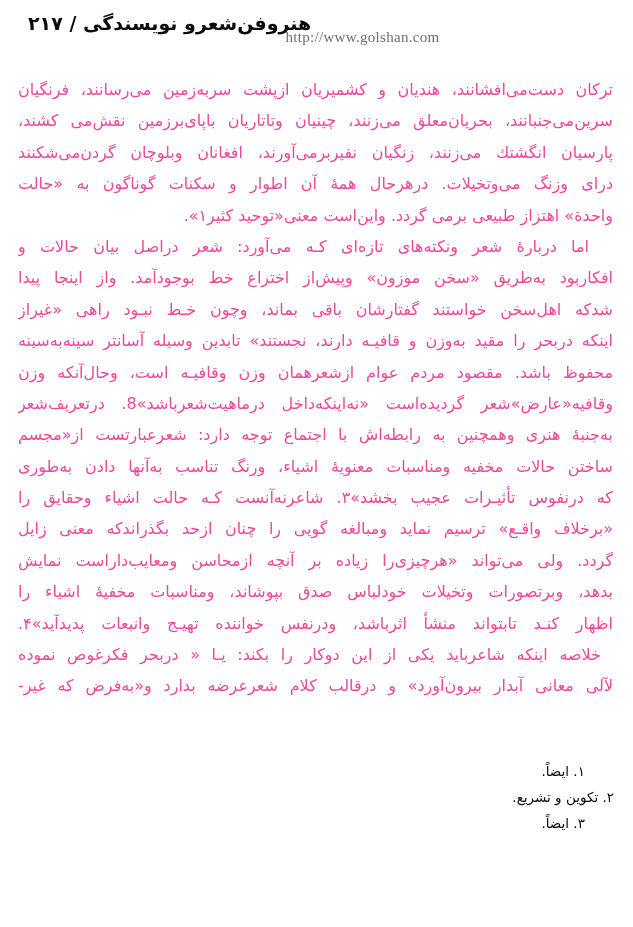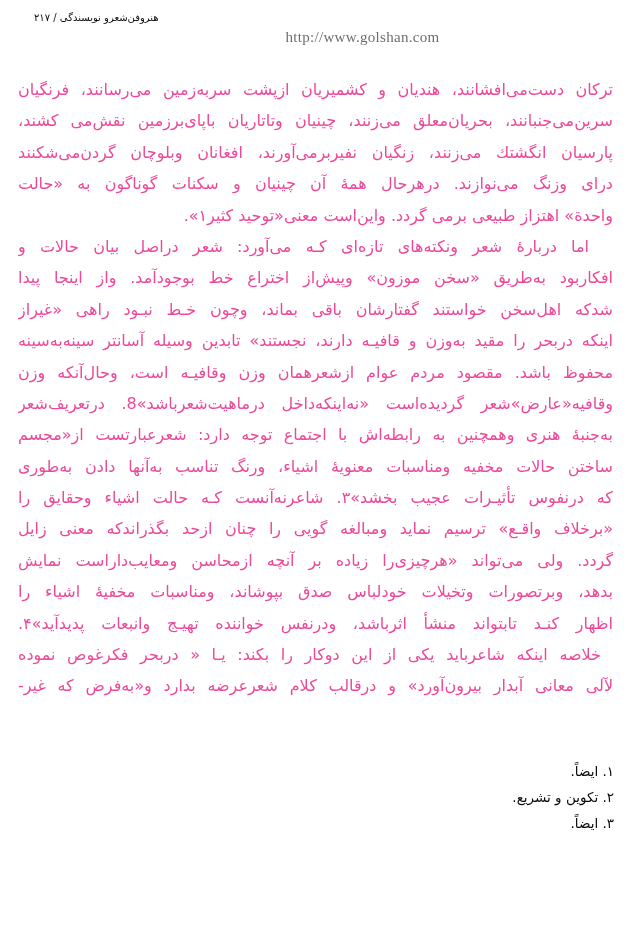--- a/index.html
+++ b/index.html
@@ -10,24 +10,24 @@
     font-family: "DejaVu Sans", sans-serif;
     overflow: hidden;
   }
   .page {
     position: absolute; inset: 0;
     background: #ffffff;
     color: #0b0b0b;
   }
   .header-title {
     position: absolute;
-    top: 12px; left: 34px;
+    top: 12px; left: 28px;
     direction: rtl;
-    font-size: 10px;
-    font-weight: normal;
+    font-size: 19px;
+    font-weight: bold;
     color: #0b0b0b;
     white-space: nowrap;
     letter-spacing: 0.2px;
   }
   .header-url {
     position: absolute;
     top: 29px; left: 240px; width: 245px;
     text-align: center;
     font-family: Liberation Serif, serif;
     font-size: 15px;
@@ -52,21 +52,21 @@
   .line.para-end {
     text-align: left;
     text-align-last: right;
   }
   .line.indent-lg { padding-right: 24px; }
   .line.indent-sm { padding-right: 12px; }
   .footnotes {
     position: absolute;
     top: 758px; right: 19px;
     direction: rtl;
-    text-align: right;
+    text-align: center;
     font-size: 13.5px;
     color: #0b0b0b;
   }
   .footnote {
     height: 26px;
     line-height: 26px;
   }
 </style>
 </head>
 <body>
@@ -74,21 +74,21 @@
 <div class="page">
 
   <div class="header-title">هنروفن‌شعرو نویسندگی / ۲۱۷</div>
 
   <div class="header-url">http://www.golshan.com</div>
 
   <div class="body-text">
     <div class="line">ترکان دست‌می‌افشانند، هندیان و کشمیریان ازپشت سربه‌زمین می‌رسانند، فرنگیان</div>
     <div class="line">سرین‌می‌جنبانند، بحریان‌معلق می‌زنند، چینیان وتاتاریان باپای‌برزمین نقش‌می کشند،</div>
     <div class="line">پارسیان انگشتك می‌زنند، زنگیان نفیربرمی‌آورند، افغانان وبلوچان گردن‌می‌شکنند</div>
-    <div class="line">درای وزنگ می‌نوازند. درهرحال همهٔ آن چینیان و سکنات گوناگون به «حالت</div>
+    <div class="line">درای وزنگ می‌وتخیلات. درهرحال همهٔ آن اطوار و سکنات گوناگون به «حالت</div>
     <div class="line para-end">واحدة» اهتزاز طبیعی برمی گردد. واین‌است معنی«توحید کثیر۱».</div>
     <div class="line indent-lg">اما دربارهٔ شعر ونکته‌های تازه‌ای کـه می‌آورد: شعر دراصل بیان حالات و</div>
     <div class="line">افکاربود به‌طریق «سخن موزون» وپیش‌از اختراع خط بوجودآمد. واز اینجا پیدا</div>
     <div class="line">شدکه اهل‌سخن خواستند گفتارشان باقی بماند، وچون خـط نبـود راهی «غیراز</div>
     <div class="line">اینکه دربحر را مقید به‌وزن و قافیـه دارند، نجستند» تابدین وسیله آسانتر سینه‌به‌سینه</div>
     <div class="line">محفوظ باشد. مقصود مردم عوام ازشعرهمان وزن وقافیـه است، وحال‌آنکه وزن</div>
     <div class="line">وقافیه«عارض»شعر گردیده‌است «نه‌اینکه‌داخل درماهیت‌شعرباشد»8. درتعریف‌شعر</div>
     <div class="line">به‌جنبهٔ هنری وهمچنین به رابطه‌اش با اجتماع توجه دارد: شعرعبارتست از«مجسم</div>
     <div class="line">ساختن حالات مخفیه ومناسبات معنویهٔ اشیاء، ورنگ تناسب به‌آنها دادن به‌طوری</div>
     <div class="line">که درنفوس تأثیـرات عجیب بخشد»۳. شاعرنه‌آنست کـه حالت اشیاء وحقایق را</div>

